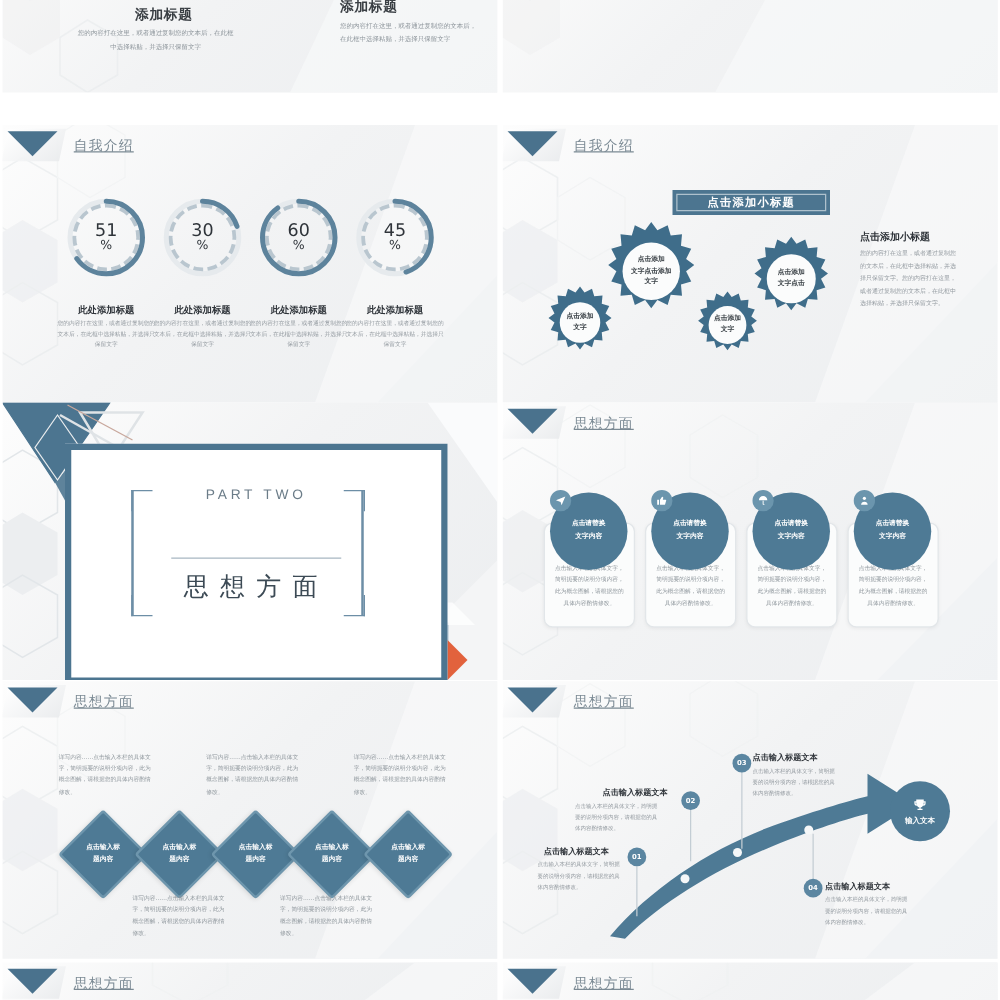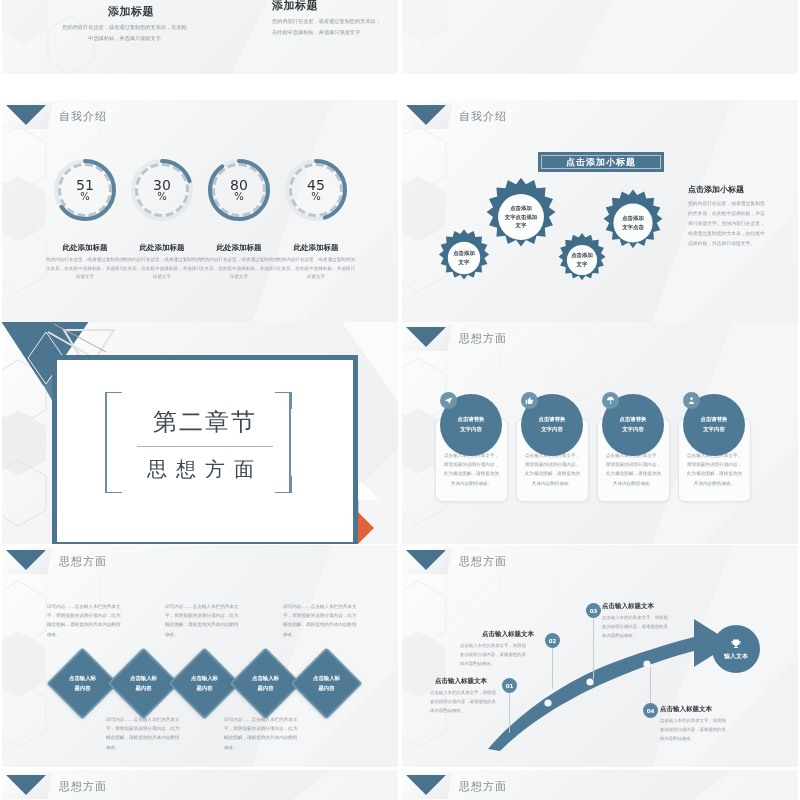--- a/index.html
+++ b/index.html
@@ -30,20 +30,21 @@
   }
   .fold-sh{
     position:absolute;left:2px;top:3px;width:46px;height:26px;
     background:linear-gradient(135deg,#ffffff 0%,#e9ebed 100%);
     transform:skewX(-12deg);opacity:.9;
   }
   .stitle{
     position:absolute;left:57px;top:9px;
     font-size:11px;color:#7b8a94;letter-spacing:1px;
     font-family:"DejaVu Sans",sans-serif;
+    text-decoration:underline;
   }
 
   
   #slide-top{left:2px;top:-74px;width:396px;height:148px;}
   #slide-top2{left:402px;top:-74px;width:396px;height:148px;}
 
   .blk-title{
     position:absolute;font-size:11px;font-weight:bold;color:#3a3f44;
     font-family:"DejaVu Sans",sans-serif;letter-spacing:.5px;
   }
@@ -267,21 +268,21 @@
     <div class="st-ti" style="left:119px;top:143px;">此处添加标题</div>
     <div class="st-bd" style="left:119px;top:156px;">您的内容打在这里，或者通过复制您的文本后，在此框中选择粘贴，并选择只保留文字</div>
 
     <div class="donut" style="left:209px;top:62px;">
       <div class="dash"></div>
       <svg class="arc" viewBox="0 0 66 66">
         <circle cx="33" cy="33" r="29" fill="none" stroke="#e6eaed" stroke-width="4"></circle>
         <circle cx="33" cy="33" r="29" fill="none" stroke="#5d839c" stroke-width="4" stroke-linecap="round" stroke-dasharray="164.0 136.6" transform="rotate(-90 33 33)"></circle>
       </svg>
       <div class="val">
-        <b>80</b>
+        <b>60</b>
         <i>%</i>
       </div>
     </div>
     <div class="st-ti" style="left:196px;top:143px;">此处添加标题</div>
     <div class="st-bd" style="left:196px;top:156px;">您的内容打在这里，或者通过复制您的文本后，在此框中选择粘贴，并选择只保留文字</div>
 
     <div class="donut" style="left:286px;top:62px;text-align:right;">
       <div class="dash"></div>
       <svg class="arc" viewBox="0 0 66 66">
         <circle cx="33" cy="33" r="29" fill="none" stroke="#e6eaed" stroke-width="4"></circle>
@@ -381,21 +382,21 @@
     </svg>
 
     <div class="partframe">
       <div class="bracket" style="left:48px;top:32px;width:16px;height:16px;border-right:none;border-bottom:none;"></div>
       <div class="bracket" style="left:218px;top:32px;width:16px;height:16px;border-left:none;border-bottom:none;"></div>
       <div class="bracket" style="left:48px;top:116px;width:16px;height:16px;border-right:none;border-top:none;"></div>
       <div class="bracket" style="left:218px;top:116px;width:16px;height:16px;border-left:none;border-top:none;"></div>
       <div class="bracket" style="left:48px;top:32px;width:1.6px;height:100px;border:none;background:#6d8ea6;"></div>
       <div class="bracket" style="left:232px;top:32px;width:1.6px;height:100px;border:none;background:#6d8ea6;"></div>
 
-      <div class="pt-cn" style="top:46px;">第二章节</div>
+      <div class="pt-en" style="top:30px;">PART TWO</div>
       <div class="pt-rule" style="left:80px;top:86px;width:136px;"></div>
       <div class="pt-sub" style="top:96px;">思想方面</div>
     </div>
   </div>
 
   <div class="slide w col-r" style="top:322px;">
     <svg class="hexwrap" viewBox="0 0 396 222" preserveAspectRatio="none">
       <polygon points="-10,52 16,36 44,52 44,86 16,102 -10,86" fill="none" stroke="#e4e8ea" stroke-width="1.2"></polygon>
       <polygon points="-10,102 16,86 44,102 44,136 16,152 -10,136" fill="#eaecee"></polygon>
       <polygon points="-10,152 16,136 44,152 44,186 16,202 -10,186" fill="none" stroke="#e4e8ea" stroke-width="1.2"></polygon>

